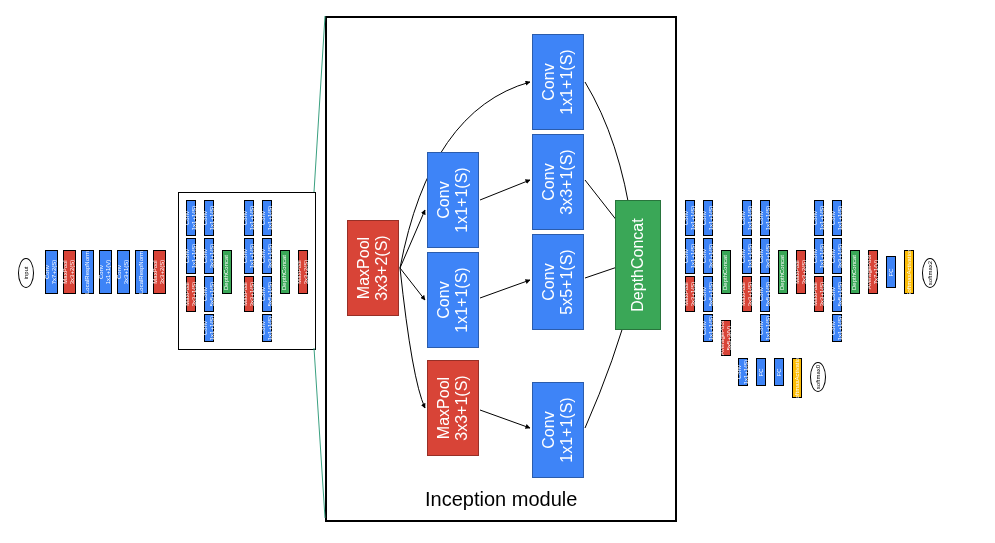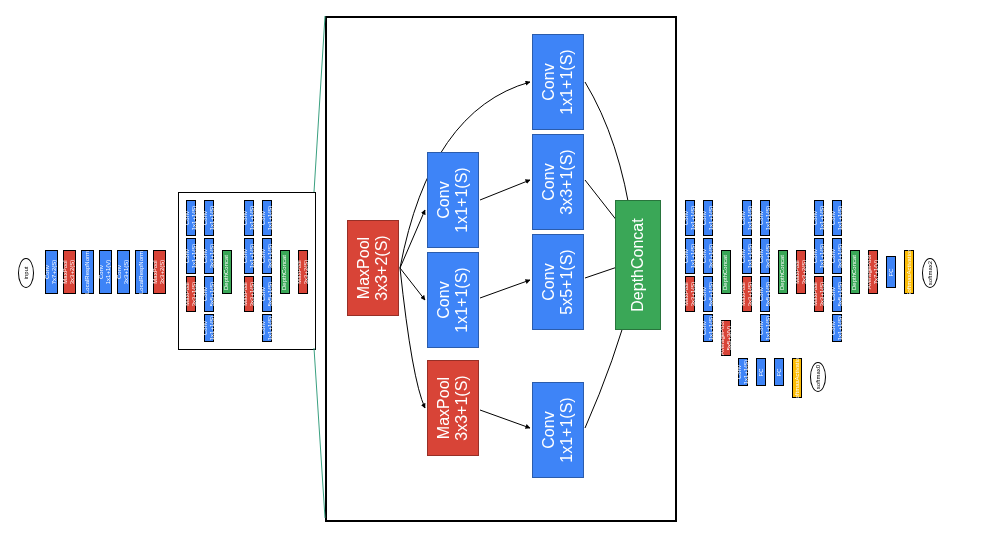--- a/index.html
+++ b/index.html
@@ -153,20 +153,21 @@
 <div class="zoom-blk blue" style="left:532px;top:234px;width:52px;height:96px;">
       <span>Conv<br>5x5+1(S)</span>
     </div>
 <div class="zoom-blk blue" style="left:532px;top:382px;width:52px;height:96px;">
       <span>Conv<br>1x1+1(S)</span>
     </div>
 <div class="zoom-blk green" style="left:615px;top:200px;width:46px;height:130px;">
       <span>DepthConcat</span>
     </div>
 
+<div class="zoom-title" style="left:425px;top:488px;">Inception module</div>
 
 <div class="blk blue rb" style="left:685px;top:200px;width:10px;height:36px;">
       <span>Conv<br>1x1+1(S)</span>
     </div>
 <div class="blk blue rb" style="left:685px;top:238px;width:10px;height:36px;">
       <span>Conv<br>1x1+1(S)</span>
     </div>
 <div class="blk red rb" style="left:685px;top:276px;width:10px;height:36px;">
       <span>MaxPool<br>3x3+1(S)</span>
     </div>

